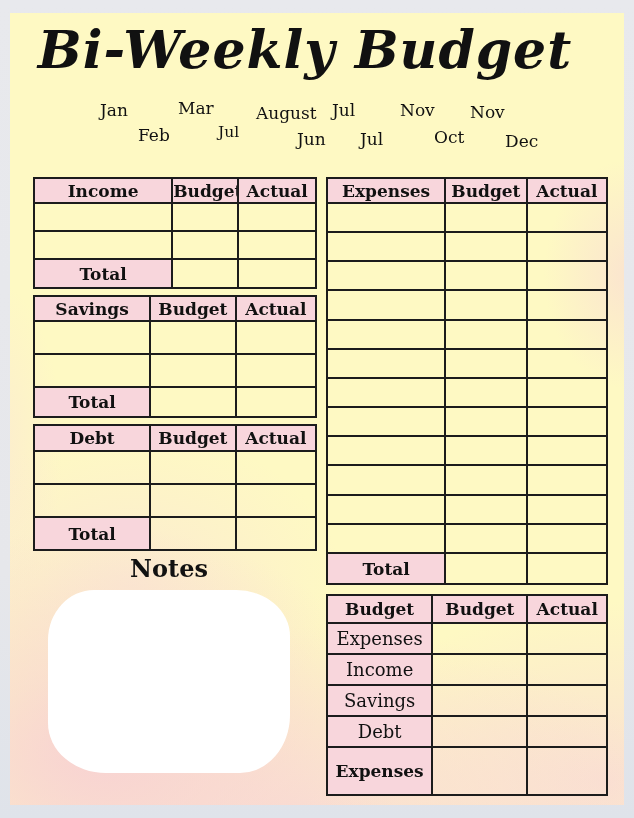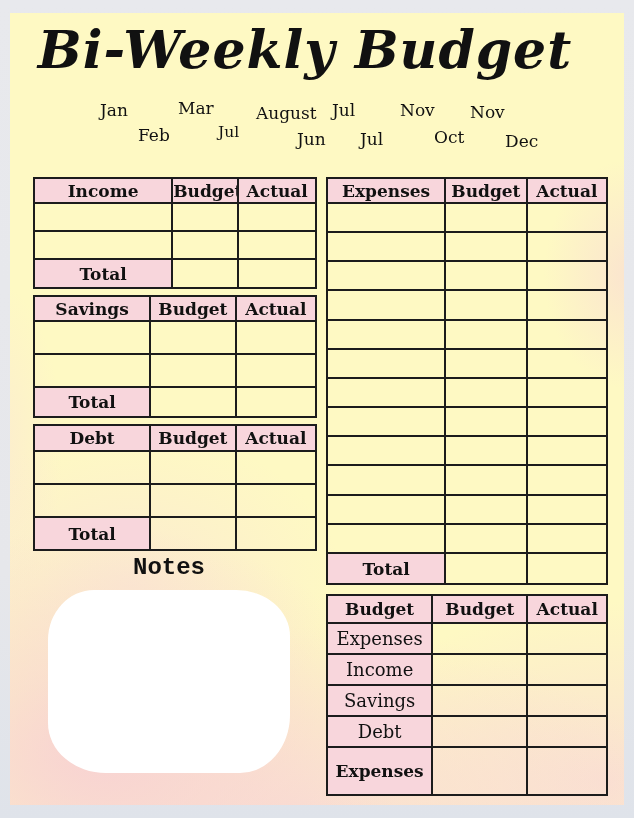--- a/index.html
+++ b/index.html
@@ -37,21 +37,21 @@
   }
   td,th{
     border:2px solid #1c1c1c;padding:0;overflow:hidden;
     text-align:center;vertical-align:middle;
   }
   th{background:#f8d6dc;font-weight:700;}
   td.lbl{background:#f8d6dc;font-weight:400;font-size:18px;}
   td.total{background:#f8d6dc;font-weight:700;}
   .notes-heading{
     position:absolute;left:38px;top:541px;width:242px;text-align:center;
-    font-weight:700;font-size:24px;color:#111;font-family:Liberation Mono, monospace;
+    font-weight:700;font-size:24px;color:#111;
   }
   .notes-box{
     position:absolute;left:38px;top:577px;width:242px;height:183px;
     background:#ffffff;
     border-radius:46px 54px 50px 58px / 50px 46px 58px 50px;
   }
 </style>
 </head>
 <body>
 

